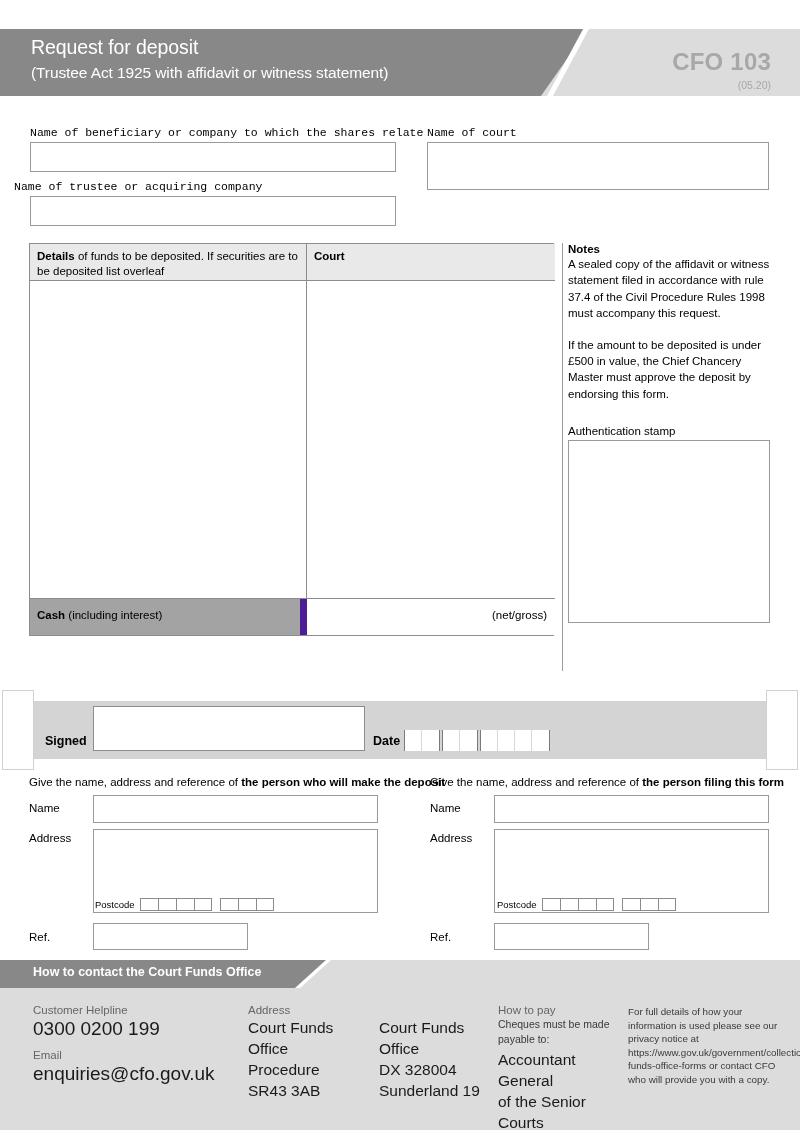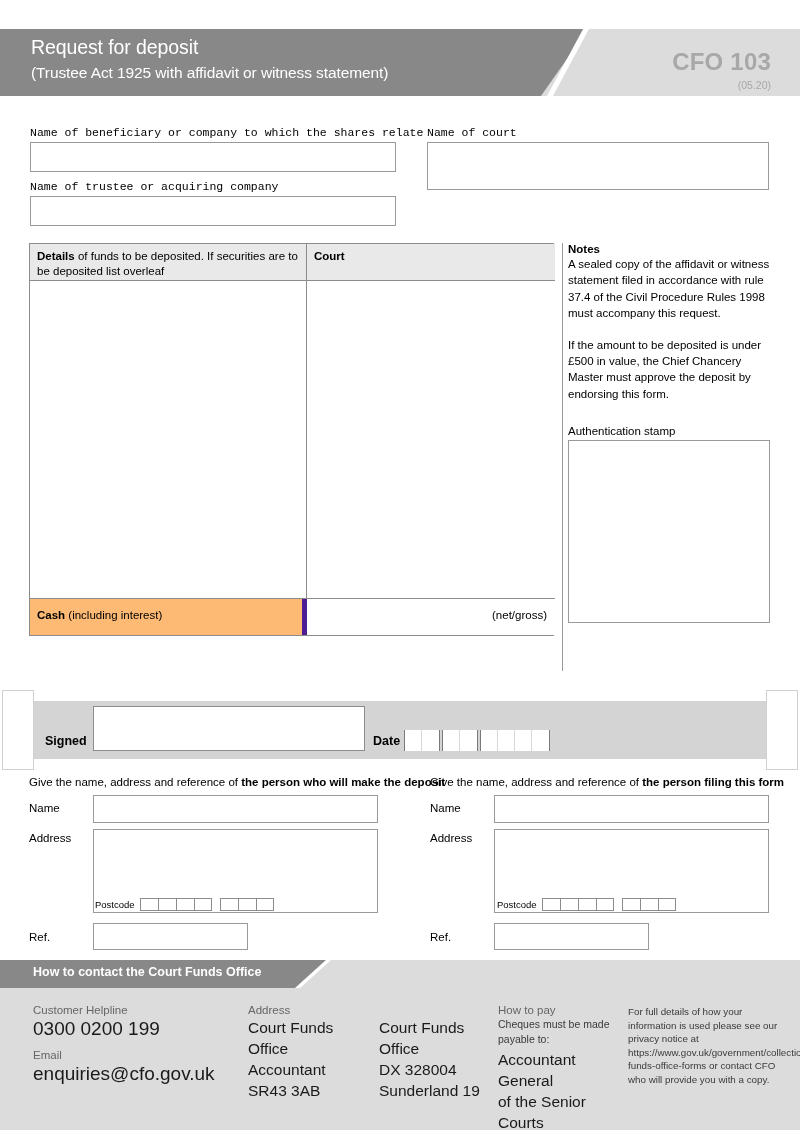--- a/index.html
+++ b/index.html
@@ -117,22 +117,22 @@
     border-right: 1px solid #8c8c8c;
     border-bottom: 1px solid #8c8c8c;
   }
   .tbl-body-right {
     left: 277px; top: 37px; width: 248px; height: 318px;
     background: #ffffff;
     border-bottom: 1px solid #8c8c8c;
   }
   .tbl-foot-left {
     left: 0; top: 355px; width: 277px; height: 36px;
-    background: #fdba74;
-    border-right: 5px solid #4c1d95;
+    background: #a3a3a3;
+    border-right: 7px solid #4c1d95;
   }
   .tbl-foot-right {
     left: 277px; top: 355px; width: 248px; height: 36px;
     background: #ffffff;
   }
   .tbl-hdr-txt {
     position: absolute;
     left: 7px; top: 5px; right: 5px;
     font-size: 11.5px;
     line-height: 14.5px;
@@ -351,21 +351,21 @@
   <div class="header-notch"></div>
   <div class="header-title">Request for deposit</div>
   <div class="header-subtitle">(Trustee Act 1925 with affidavit or witness statement)</div>
   <div class="header-code">CFO 103</div>
   <div class="header-version">(05.20)</div>
 </div>
 
 <div class="fld-label" style="left:30px; top:126px;">Name of beneficiary or company to which the shares relate</div>
 <div class="fld-box" style="left:30px; top:142px; width:366px; height:30px;"></div>
 
-<div class="fld-label" style="left:30px; top:180px;">Name of trustee or acquiring company</div>
+<div class="fld-label" style="left:14px; top:180px;">Name of trustee or acquiring company</div>
 <div class="fld-box" style="left:30px; top:196px; width:366px; height:30px;"></div>
 
 <div class="fld-label" style="left:427px; top:126px;">Name of court</div>
 <div class="fld-box" style="left:427px; top:142px; width:342px; height:48px;"></div>
 
 <div class="tbl">
   <div class="tbl-hdr-left">
     <div class="tbl-hdr-txt"><span class="bold">Details</span><span> of funds to be deposited. If securities are to be deposited list overleaf</span></div>
   </div>
   <div class="tbl-hdr-right">
@@ -471,21 +471,21 @@
   <div class="foot-big">0300 0200 199</div>
   <div class="foot-lab" style="margin-top:8px;">Email</div>
   <div class="foot-big">enquiries@cfo.gov.uk</div>
 </div>
 
 <div class="foot-col" style="left:248px; top:1004px; width:250px;">
   <div class="foot-lab">Address</div>
   <div style="display:flex; gap:12px;justify-content:flex-end;">
     <div style="width:122px;">
       <div class="foot-med">Court Funds Office</div>
-      <div class="foot-med">Accountant</div>
+      <div class="foot-med">Procedure</div>
       <div class="foot-med">SR43 3AB</div>
     </div>
     <div style="width:122px;">
       <div class="foot-med">Court Funds Office</div>
       <div class="foot-med">DX 328004</div>
       <div class="foot-med">Sunderland 19</div>
     </div>
   </div>
 </div>
 

